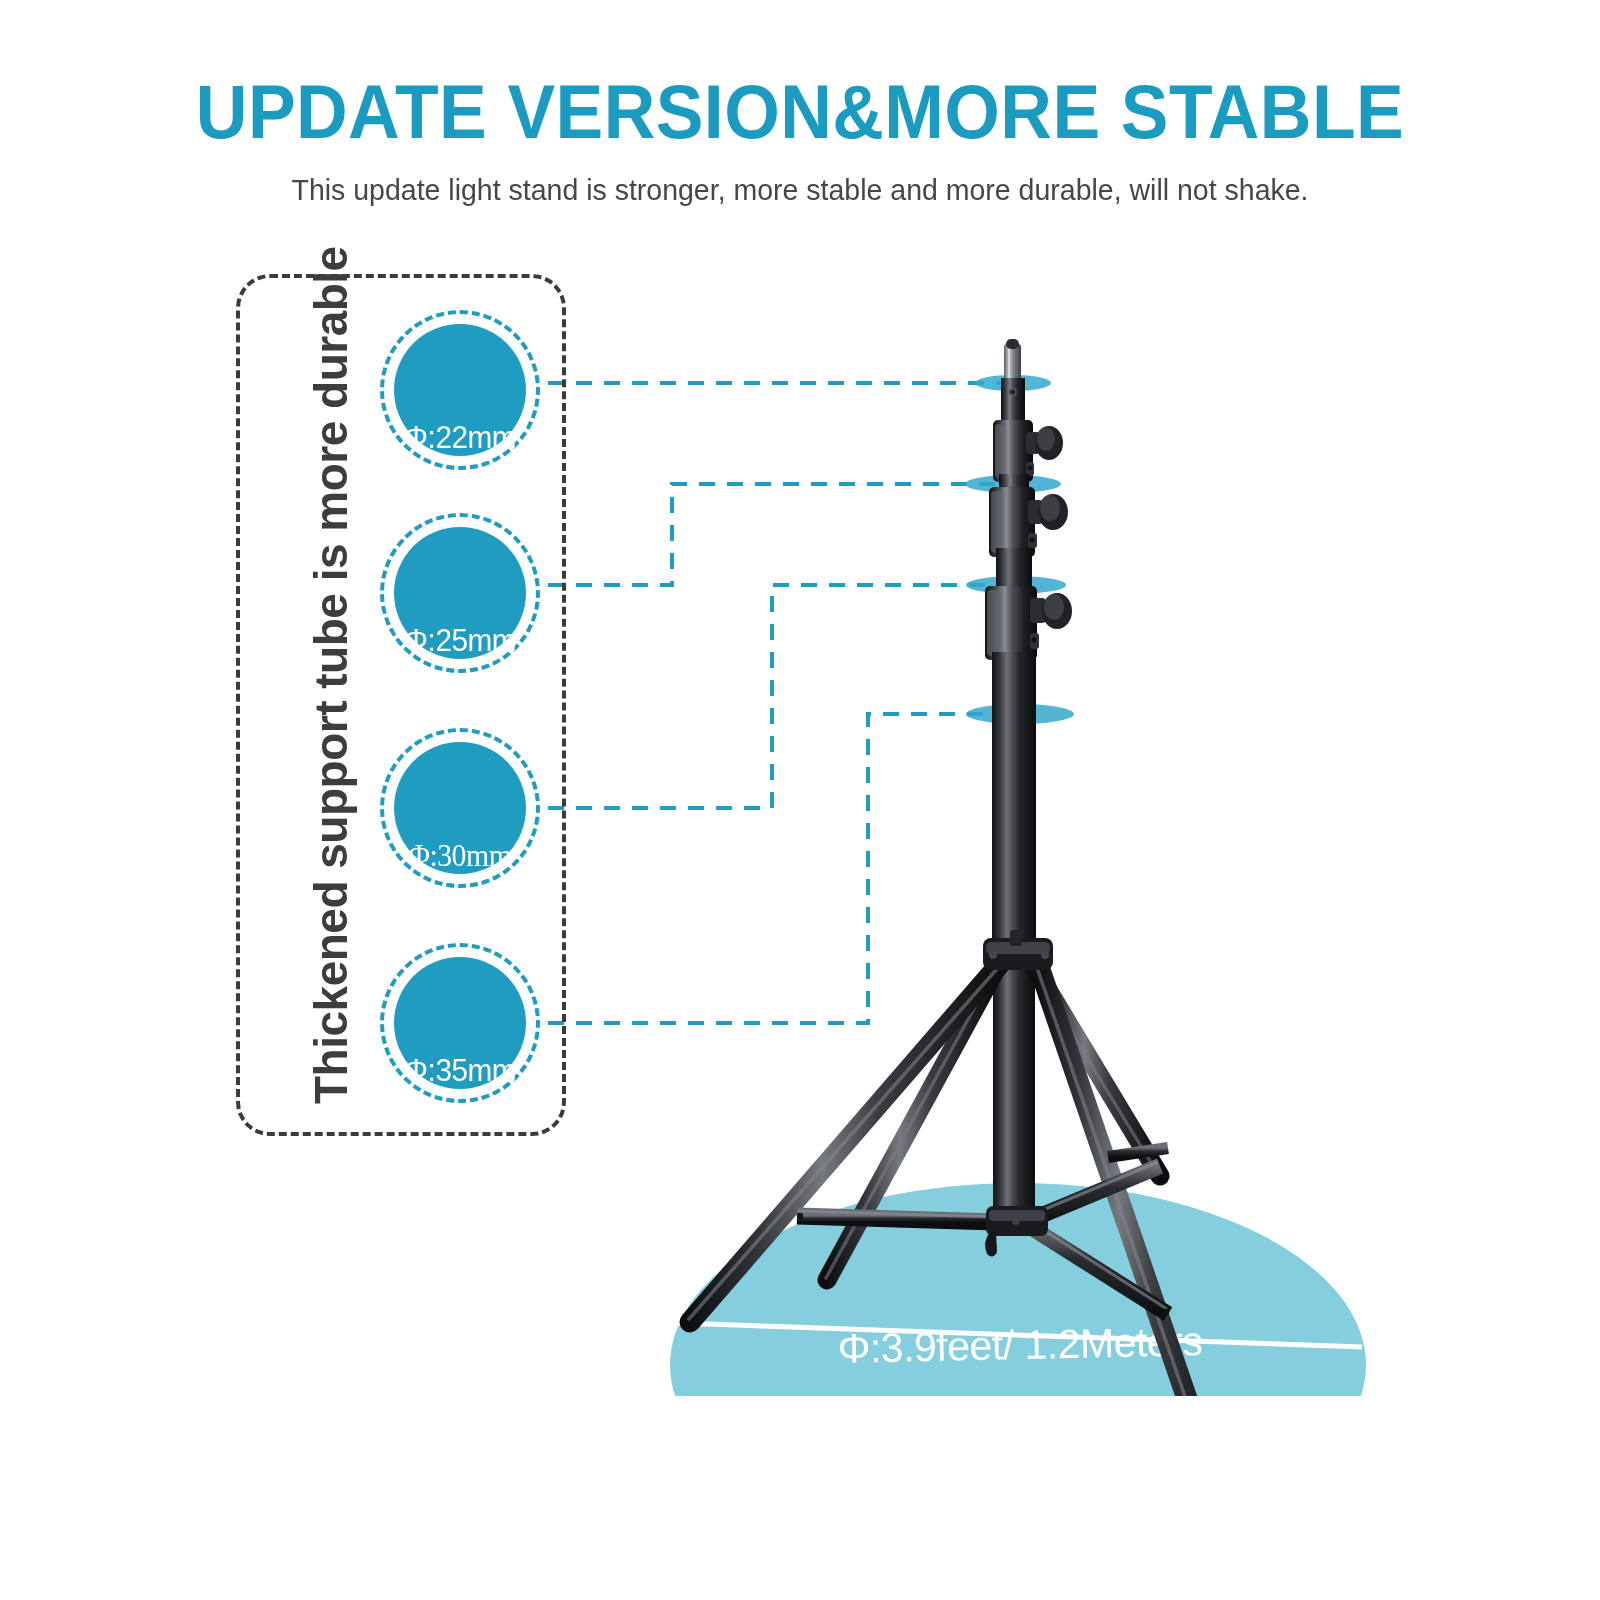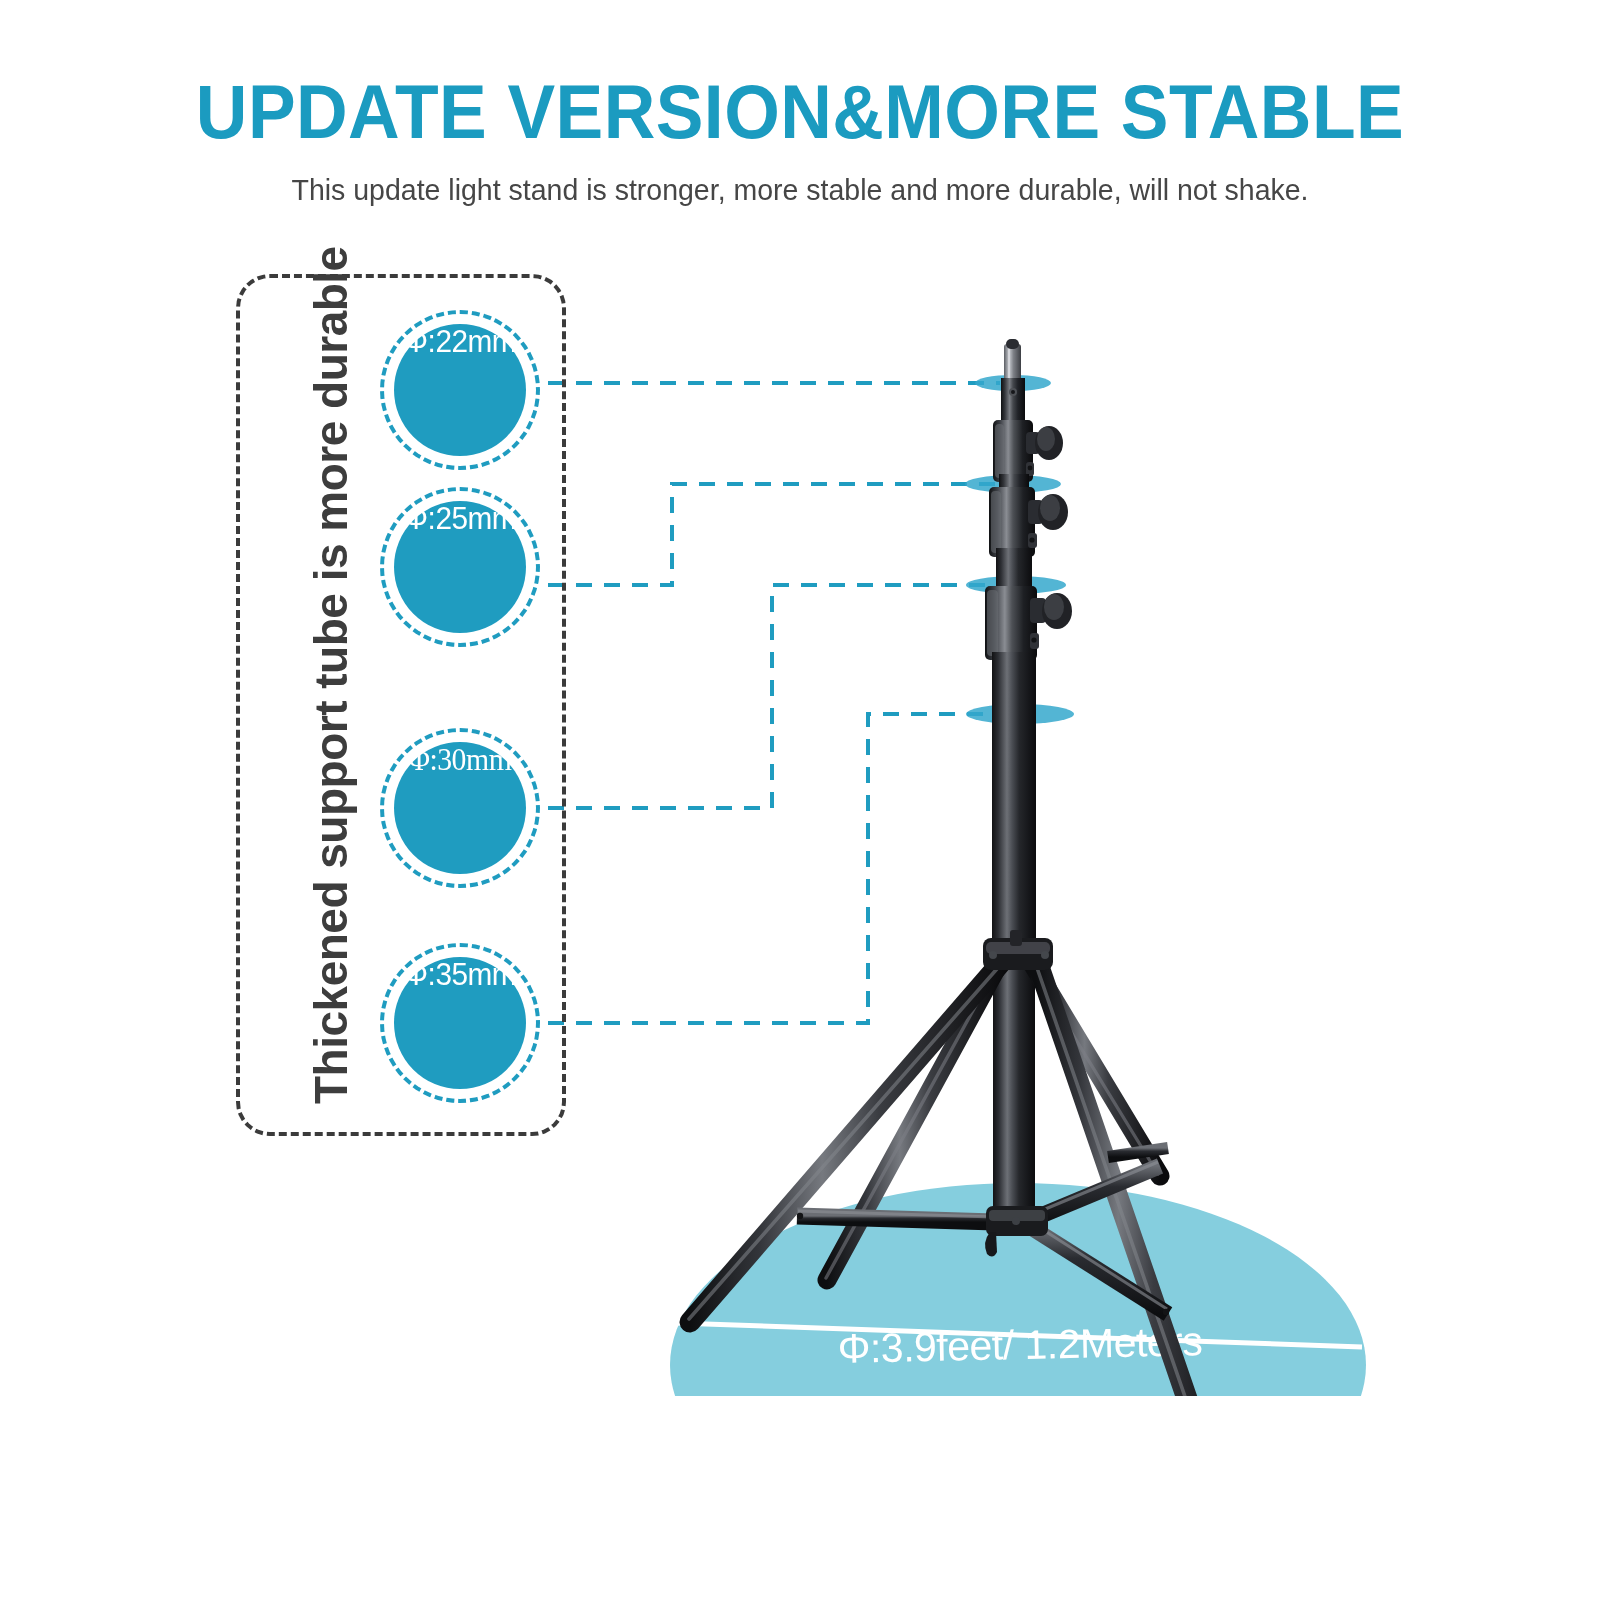--- a/index.html
+++ b/index.html
@@ -92,21 +92,21 @@
     position: absolute;
     left: 50%;
     top: 50%;
     width: 132px;
     height: 132px;
     margin-left: -66px;
     margin-top: -66px;
     border-radius: 50%;
     background: #1f9cc0;
     display: flex;
-    align-items: flex-start;
+    align-items: flex-end;
     justify-content: center;
   }
   .spec-circle .disc span {
     color: #ffffff;
     font-size: 31px;
     font-weight: 400;
     letter-spacing: -0.5px;
     white-space: nowrap;
     transform: scaleX(0.96);
   }
@@ -328,21 +328,21 @@
   <div class="spec-panel">
     <div class="panel-vertical-label">Thickened support tube is more durable</div>
   </div>
 
   <div class="spec-circle" style="left:380px; top:310px;">
     <div class="disc">
       <span>Φ:22mm</span>
     </div>
   </div>
 
-  <div class="spec-circle" style="left:380px; top:487px;text-decoration:underline;">
+  <div class="spec-circle" style="left:380px; top:513px;text-decoration:underline;">
     <div class="disc">
       <span>Φ:25mm</span>
     </div>
   </div>
 
   <div class="spec-circle" style="left:380px; top:728px;font-family:Liberation Serif, serif;">
     <div class="disc">
       <span>Φ:30mm</span>
     </div>
   </div>

